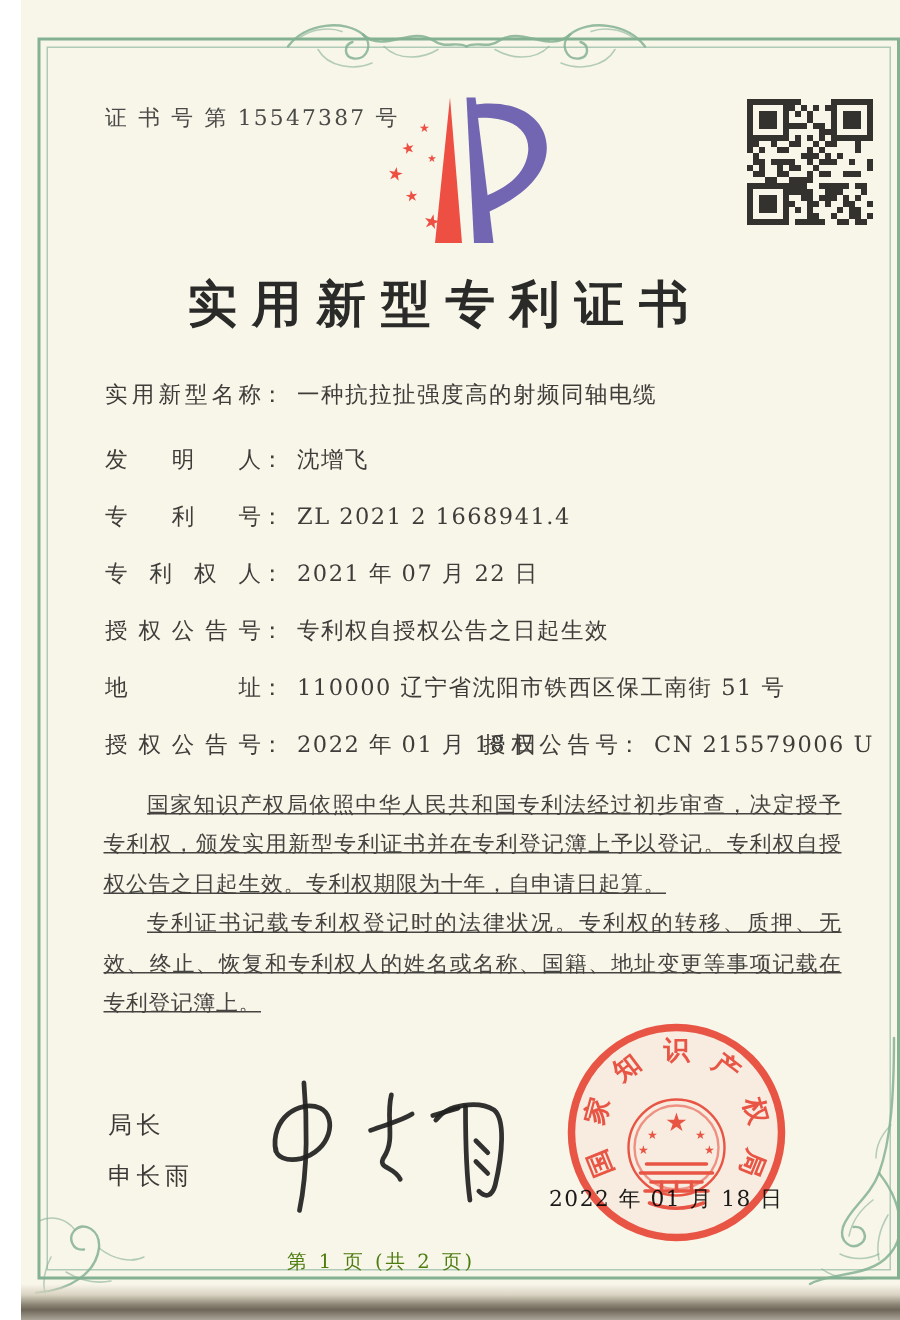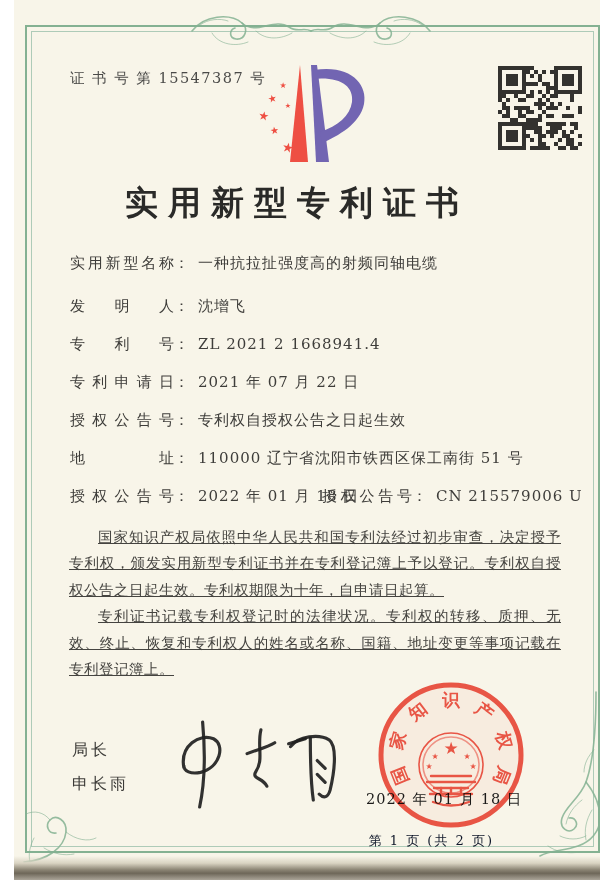--- a/index.html
+++ b/index.html
@@ -61,22 +61,22 @@
     mix-blend-mode:multiply;opacity:.93;}
   .seal .ring{fill:rgba(238,75,61,.05);stroke:var(--seal-red,#ee4b3d);stroke-width:5;}
   .seal .emb{fill:none;stroke:var(--seal-red,#ee4b3d);stroke-width:1.6;}
   .seal .embs{stroke:var(--seal-red,#ee4b3d);stroke-width:2.4;fill:none;stroke-linecap:round;}
   .seal .sstar{fill:var(--seal-red,#ee4b3d);font-family:"DejaVu Sans",sans-serif;}
   .seal-char{font-size:17.5px;font-weight:bold;fill:var(--seal-red,#ee4b3d);
     font-family:"DejaVu Serif","Liberation Serif",serif;}
   .seal-date{position:absolute;left:352px;top:790px;z-index:6;font-size:14.5px;
     color:#1c1c1c;letter-spacing:1px;mix-blend-mode:multiply;}
 
-  .page-footer{position:absolute;left:0;top:832px;width:480px;text-align:right;
-    font-size:13px;color:#0f172a;letter-spacing:2px;z-index:3;}
+  .page-footer{position:absolute;left:0;top:832px;width:480px;text-align:center;
+    font-size:13px;color:#4d7c0f;letter-spacing:2px;z-index:3;}
 </style>
 </head>
 <body>
 
 <div id="stage">
 
   <div class="frame-outer"></div>
   <div class="frame-inner"></div>
 
   <svg class="orn" style="left:172px;top:5px;" width="250" height="46" viewBox="0 0 250 46">
@@ -352,21 +352,21 @@
   <div class="frow" style="top:297px">
     <span class="flabel">发明人</span><span class="fcolon">：</span><span class="fvalue">沈增飞</span>
   </div>
   <div class="frow" style="top:254px">
     <span class="flabel">实用新型名称</span><span class="fcolon">：</span><span class="fvalue">一种抗拉扯强度高的射频同轴电缆</span>
   </div>
   <div class="frow" style="top:335px">
     <span class="flabel">专利号</span><span class="fcolon">：</span><span class="fvalue">ZL 2021 2 1668941.4</span>
   </div>
   <div class="frow" style="top:373px">
-    <span class="flabel">专利申请日</span><span class="fcolon">：</span><span class="fvalue">2021 年 07 月 22 日</span>
+    <span class="flabel">专利权人</span><span class="fcolon">：</span><span class="fvalue">2021 年 07 月 22 日</span>
   </div>
   <div class="frow" style="top:411px">
     <span class="flabel">授权公告号</span><span class="fcolon">：</span><span class="fvalue">专利权自授权公告之日起生效</span>
   </div>
   <div class="frow" style="top:449px">
     <span class="flabel">地址</span><span class="fcolon">：</span><span class="fvalue">110000  辽宁省沈阳市铁西区保工南街 51 号</span>
   </div>
   <div class="frow" style="top:487px">
     <span class="flabel">授权公告号</span><span class="fcolon">：</span><span class="fvalue">2022 年 01 月 18 日</span>
     <span class="fpair2">

